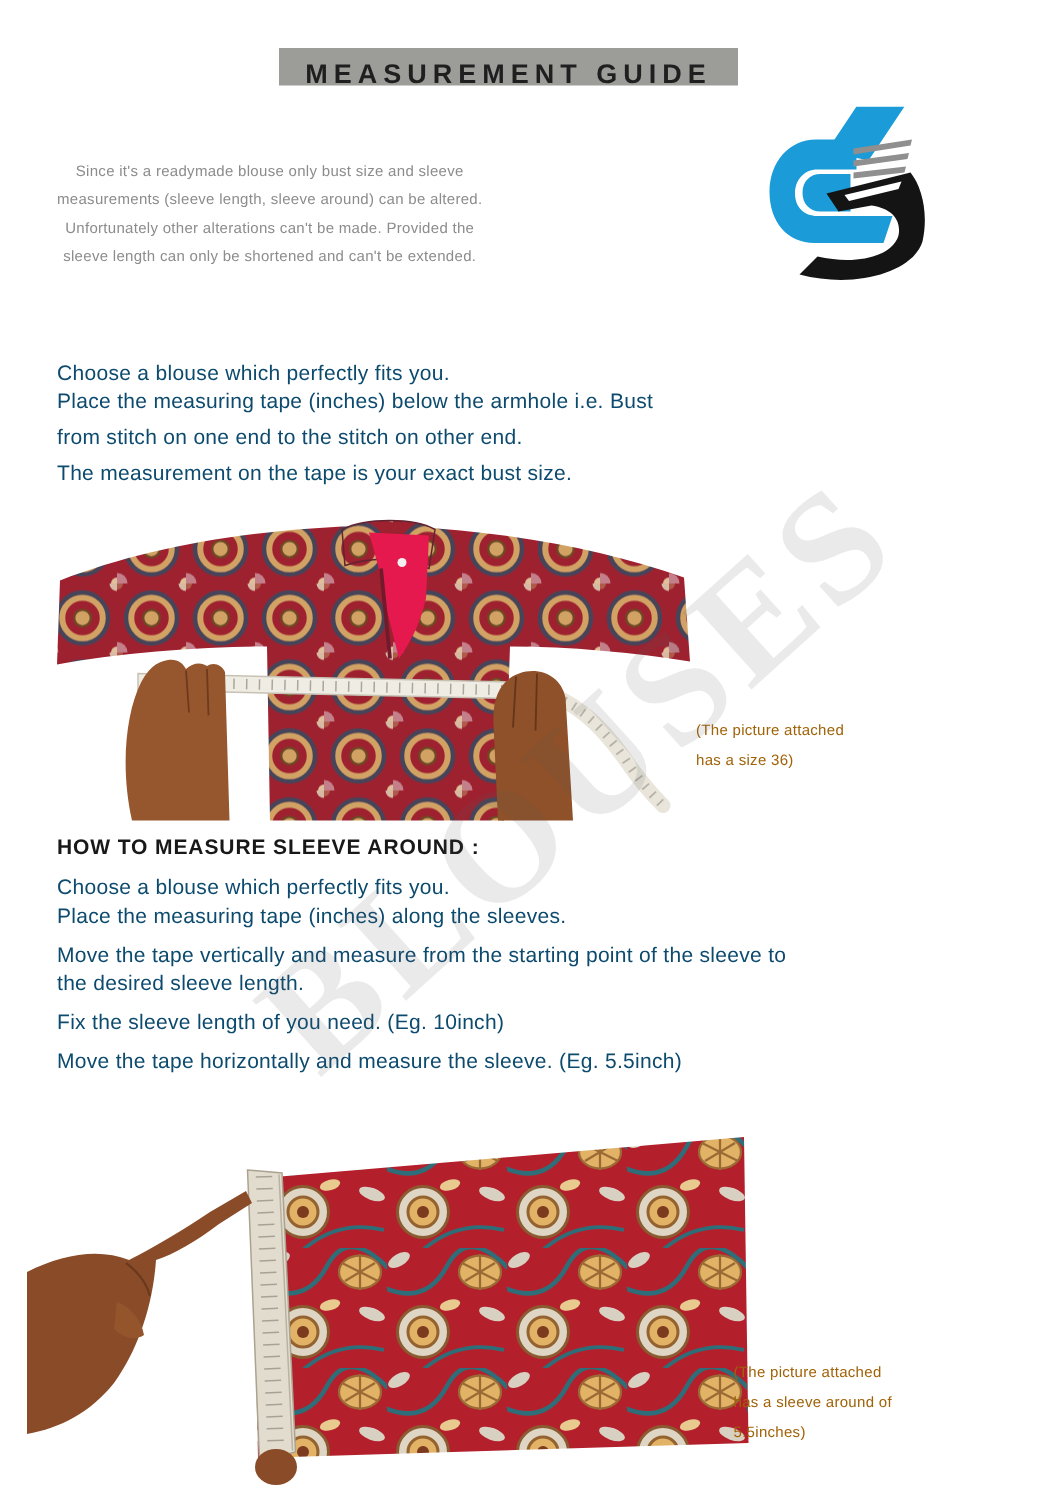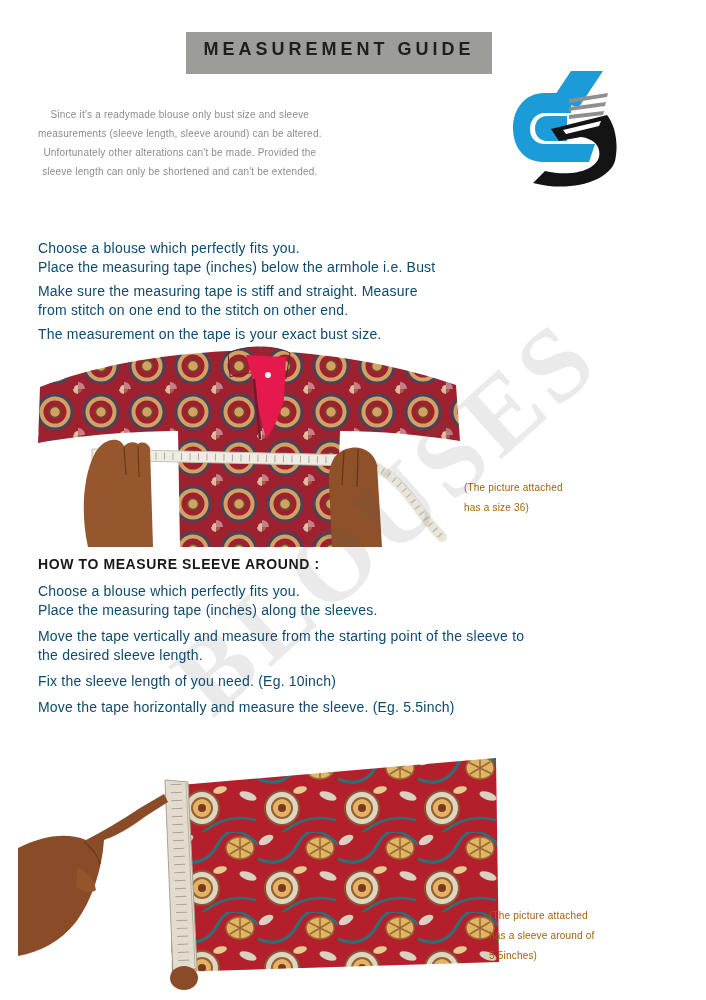--- a/index.html
+++ b/index.html
@@ -4,21 +4,21 @@
 <style>
   html,body{margin:0;padding:0;background:#ffffff;}
   .page{
     position:relative;
     width:706px;height:1000px;
     background:#ffffff;
     overflow:hidden;
     font-family:"Liberation Sans", sans-serif;
   }
   .header-bar{
-    position:absolute;left:186px;top:32px;width:306px;height:42px;
+    position:absolute;left:186px;top:32px;width:306px;height:25px;
     background:#9c9c99;
     color:#1f1f1f;
     font-size:18px;font-weight:bold;letter-spacing:4px;
     text-align:center;line-height:35px;
   }
   .intro{
     position:absolute;left:38px;top:105px;
     color:#8c8c8c;font-size:10px;line-height:19px;letter-spacing:0.2px;
     white-space:nowrap;
     text-align:center;
@@ -101,21 +101,20 @@
 
   <div class="watermark">BLOUSES</div>
 
 
   <div class="body-text bust-body">
     <div class="para">
       <div>Choose a blouse which perfectly fits you.</div>
       <div>Place the measuring tape (inches) below the armhole i.e. Bust</div>
     </div>
     <div class="para">
-      <div>Make sure the measuring tape is stiff and straight. Measure</div>
       <div>from stitch on one end to the stitch on other end.</div>
     </div>
     <div class="para">
       <div>The measurement on the tape is your exact bust size.</div>
     </div>
   </div>
 
   <div class="photo bust-photo">
     <svg width="432" height="212" viewBox="0 0 432 212">
       <defs>

